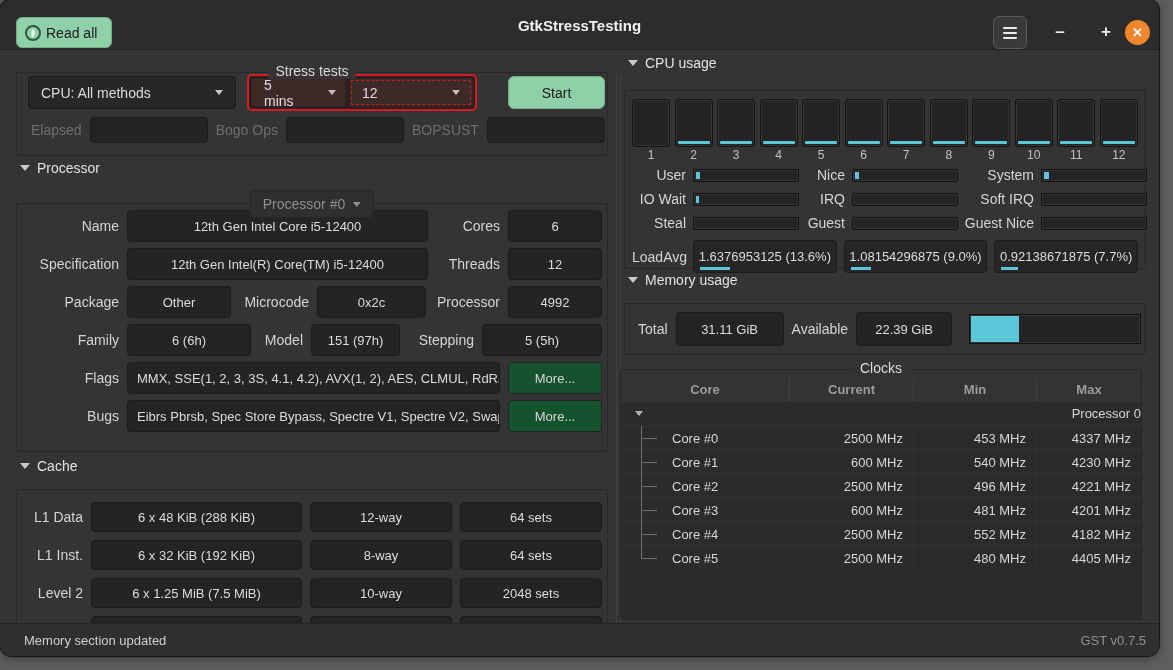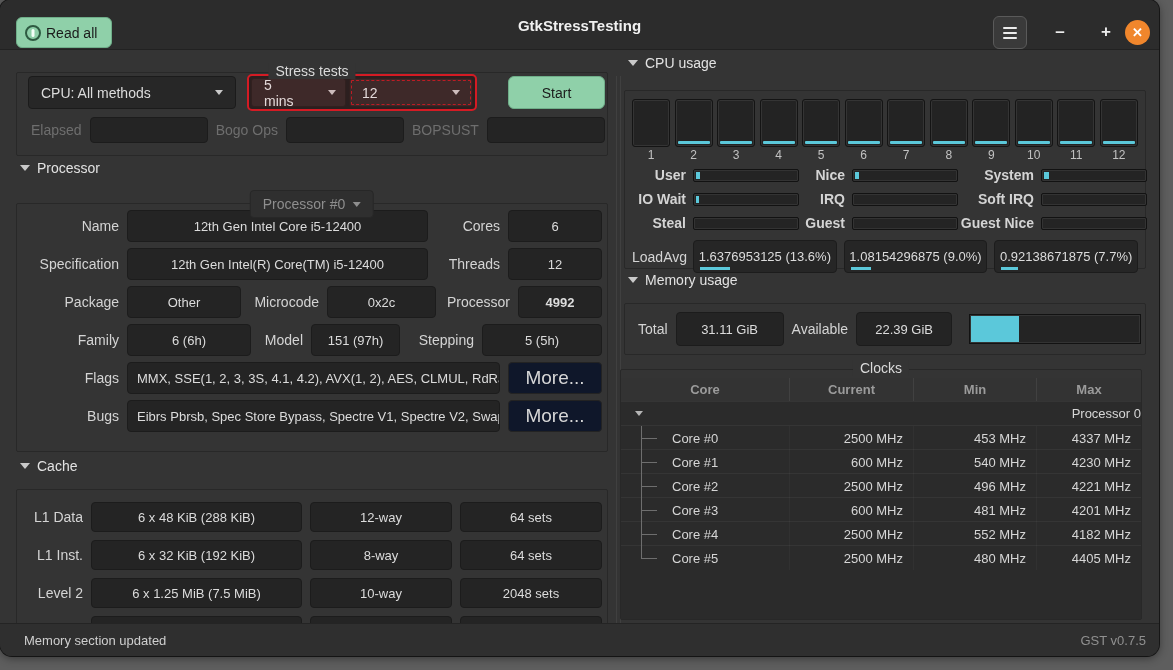--- a/index.html
+++ b/index.html
@@ -39,21 +39,21 @@
     border-top:6px solid #c9c9c9; }
   .field { background:#242424; border:1px solid #1c1c1c; border-radius:4px; color:#dcdcdc; font-size:13px;
     display:flex; align-items:center; justify-content:center; overflow:hidden; white-space:nowrap; }
   .field.left { justify-content:flex-start; padding-left:9px; }
   .rlabel { color:#d4d4d4; font-size:14px; text-align:right; white-space:nowrap; }
   .dim { color:#6e6e6e; }
   .combo { background:#272727; border:1px solid #1b1b1b; border-radius:4px; color:#dcdcdc; font-size:14px;
     display:flex; align-items:center; padding:0 12px; cursor:pointer; }
   .combo .arr { margin-left:auto; width:0; height:0; border-left:4px solid transparent;
     border-right:4px solid transparent; border-top:5px solid #c9c9c9; }
-  .gbtn { background:#0f172a; border:1px solid #232323; border-radius:4px; color:#d6d6d6; font-size:19px;
+  .gbtn { background:#14532d; border:1px solid #232323; border-radius:4px; color:#d6d6d6; font-size:13px;
     display:flex; align-items:center; justify-content:center; cursor:pointer; }
 
   
   .stress-frame { left:16px; top:21px; width:592px; height:84px; }
   .srow1 { display:flex; align-items:center; margin:3px 2px 0 11px; height:33px; }
   .method-combo { width:208px; height:33px; }
   .red-group { margin-left:11px; display:flex; gap:3px; padding:2px; border:2px solid #d41b24;
     border-radius:5px; background:#2c1f1f; height:37px; align-items:stretch; }
   .red-combo { background:#3e2929; border:1px solid #31201f; border-radius:3px; color:#e3d9d9;
     font-size:14px; display:flex; align-items:center; padding:0 12px; cursor:pointer;gap:34px; }
@@ -92,21 +92,21 @@
   
   .cpu-frame { left:624px; top:39px; width:522px; height:179px; padding:8px 7px 0 7px; }
   .meter-row { display:flex; justify-content:space-between; }
   .meter-col { display:flex; flex-direction:column; align-items:center; gap:1px; }
   .meter { width:38px; height:48px; background:#232323; border:1px solid #141414; border-radius:3px;
     box-shadow:inset 0 0 0 1px rgba(255,255,255,.08); position:relative; overflow:hidden; }
   .mfill { position:absolute; left:2px; right:2px; bottom:2px; background:#5bc8da; border-radius:1px; }
   .mnum { color:#c2c2c2; font-size:12px; height:14px; line-height:14px; }
   .stats-grid { margin-top:5px; display:grid; grid-template-columns:61px 106px 53px 106px 83px 106px;
     row-gap:8px; align-items:center; }
-  .stat-label { color:#d4d4d4; font-size:14px; text-align:right; padding-right:7px; white-space:nowrap;font-weight:bold; }
+  .stat-label { color:#d4d4d4; font-size:14px; text-align:right; padding-right:7px; white-space:nowrap; }
   .sbar { height:13px; background:#242424; border:1px solid #121212; border-radius:2px;
     box-shadow:inset 0 0 0 1px rgba(255,255,255,.07); position:relative; overflow:hidden; }
   .sfill { position:absolute; left:2px; top:2px; bottom:2px; background:#5bc8da; }
   .loadavg-row { margin-top:9px; display:flex; align-items:center; }
   .la-label { width:61px; color:#d4d4d4; font-size:14px; text-align:right; padding-right:7px; flex:none; }
   .la-values { flex:1; display:flex; gap:7px; }
   .lv { flex:1; height:33px; background:#262626; border:1px solid #1c1c1c; border-radius:4px;
     display:flex; align-items:center; justify-content:center; color:#dcdcdc; font-size:13px; position:relative; }
   .lvfill { position:absolute; left:6px; bottom:2px; height:3px; background:#5bc8da; }
 
@@ -218,21 +218,21 @@
         <div class="field f-flex">12th Gen Intel(R) Core(TM) i5-12400</div>
         <span class="rlabel" style="width:64px;">Threads</span>
         <div class="field" style="width:94px;">12</div>
       </div>
       <div class="prow">
         <span class="rlabel">Package</span>
         <div class="field f-flex">Other</div>
         <span class="rlabel" style="width:70px;">Microcode</span>
         <div class="field" style="width:109px;">0x2c</div>
         <span class="rlabel" style="width:66px;">Processor</span>
-        <div class="field" style="width:84px;font-weight:bold;">4992</div>
+        <div class="field" style="width:94px;">4992</div>
       </div>
       <div class="prow">
         <span class="rlabel">Family</span>
         <div class="field" style="width:124px;">6 (6h)</div>
         <span class="rlabel" style="width:44px;">Model</span>
         <div class="field f-flex">151 (97h)</div>
         <span class="rlabel" style="width:66px;">Stepping</span>
         <div class="field" style="width:120px;">5 (5h)</div>
       </div>
       <div class="prow">

